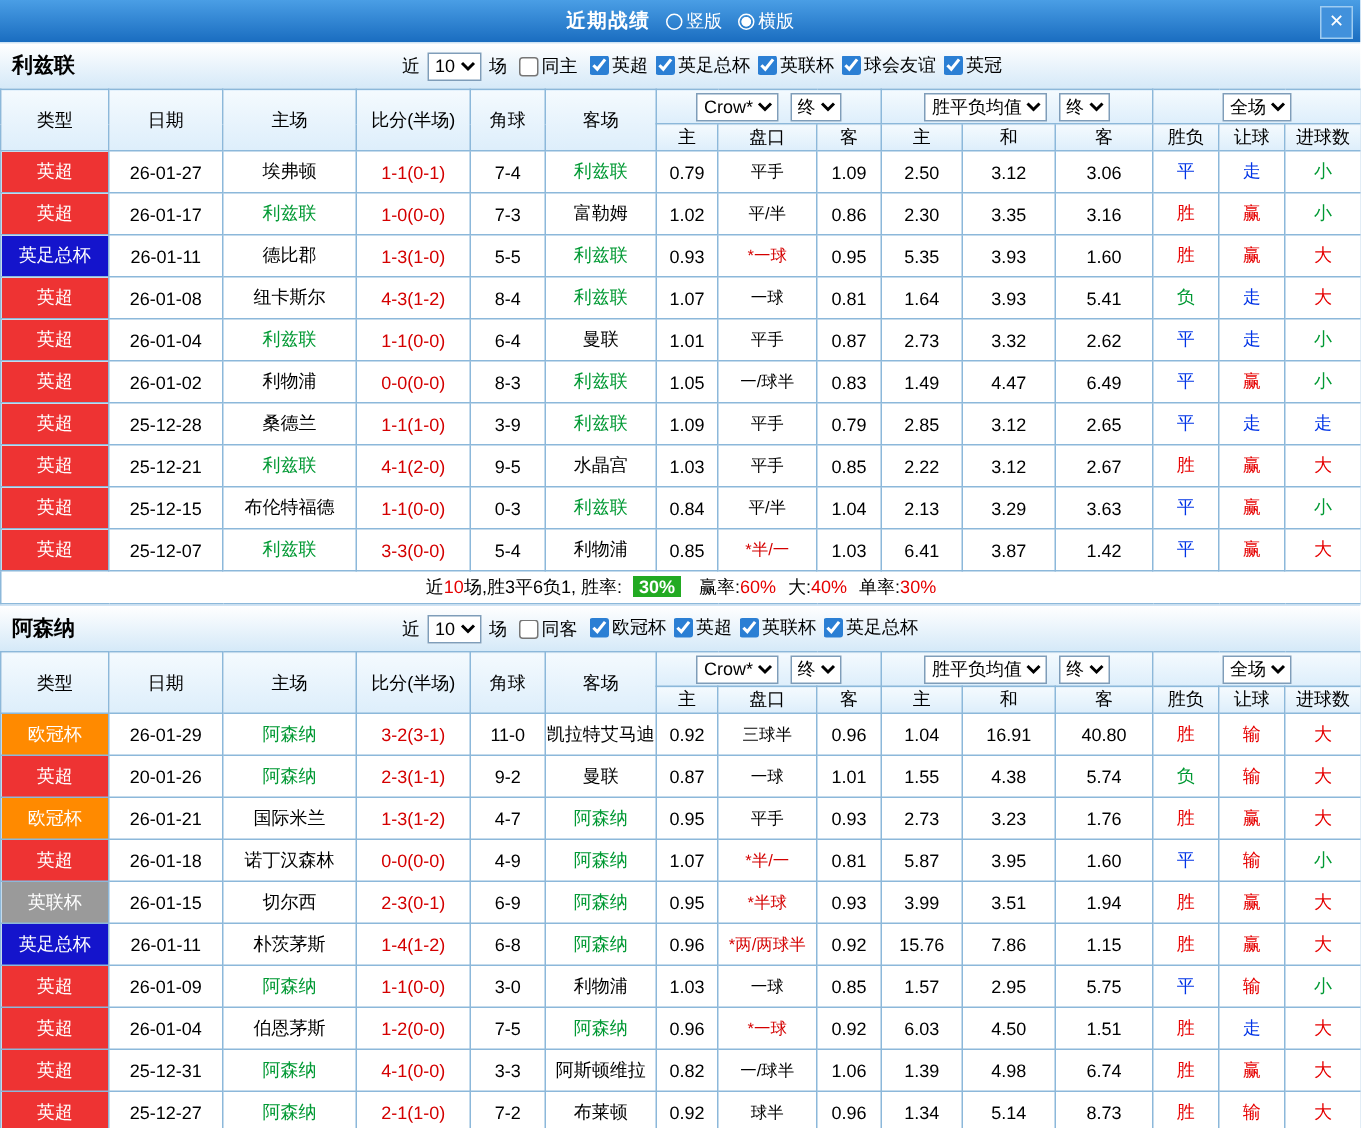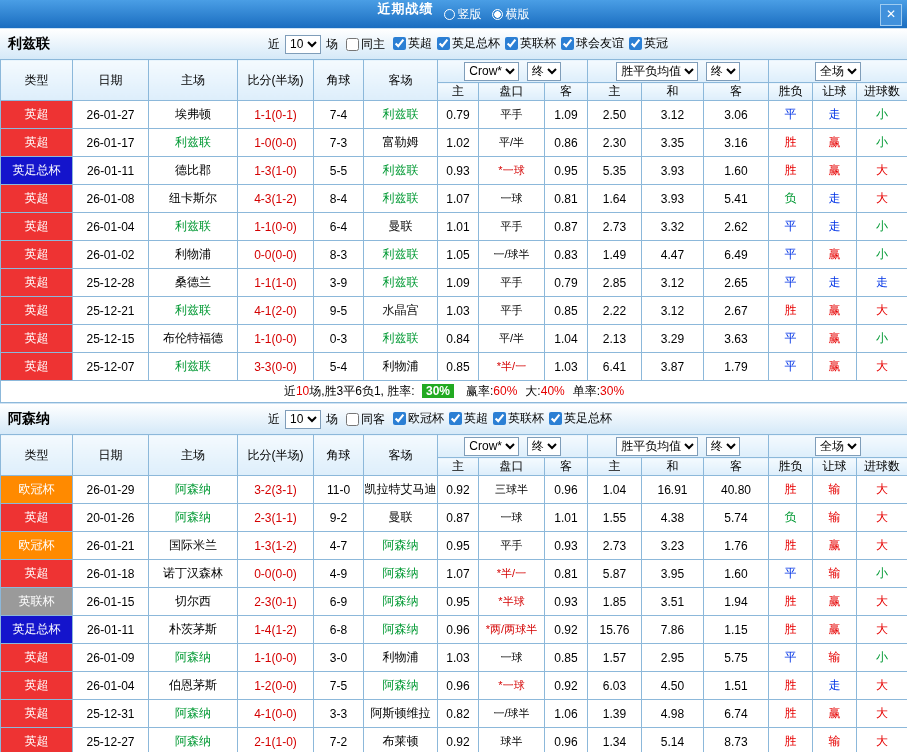--- a/index.html
+++ b/index.html
@@ -4,21 +4,21 @@
 <style>
 :root{
   --titlebar-1:#4a9ee5; --titlebar-2:#1a6dc0; --grid:#8cb8da;
   --epl:#ee3333; --facup:#1414cc; --ucl:#ff8a00; --eflcup:#9a9a9a;
   --win:#e60000; --draw:#0033e6; --lose:#009933; --teamgreen:#009933;
   --score:#d40000; --badge:#22aa22;
 }
 html,body{margin:0;padding:0}
 body{width:907px;height:752px;overflow:hidden;background:#fff;color:#000;
   font-family:"Liberation Sans","DejaVu Sans",sans-serif;font-size:12px}
-.titlebar{position:relative;height:28px;display:flex;justify-content:center;gap:10px;
+.titlebar{position:relative;height:28px;display:flex;align-items:center;justify-content:center;gap:10px;
   background:linear-gradient(var(--titlebar-1),var(--titlebar-2));color:#fff}
 .win-title{font-weight:bold;font-size:13px;letter-spacing:1px}
 .radio{display:inline-flex;align-items:center;gap:3px;cursor:pointer}
 .rdot{width:11px;height:11px;border:1px solid #fff;border-radius:50%;display:inline-block;box-sizing:border-box}
 .rdot.on{background:radial-gradient(circle,#fff 0 3px,transparent 3.5px)}
 .close-btn{position:absolute;right:5px;top:4px;width:20px;height:20px;cursor:pointer;
   background:#4191dc;border:1px solid #9fccf1;color:#fff;font-size:12px;line-height:18px;text-align:center}
 .teambar{height:30px;display:flex;align-items:center;background:linear-gradient(#ffffff,#d5e9f8);border-top:1px solid #cfe3f4}
 .teamname{font-weight:bold;font-size:14px;padding-left:8px;width:268px;box-sizing:border-box}
 .filters{display:flex;align-items:center;gap:3px;white-space:nowrap}
@@ -300,21 +300,21 @@
           <td>25-12-07</td>
           <td class="team sel-team">利兹联</td>
           <td class="score">3-3(0-0)</td>
           <td>5-4</td>
           <td class="team">利物浦</td>
           <td>0.85</td>
           <td class="line star">*半/一</td>
           <td>1.03</td>
           <td>6.41</td>
           <td>3.87</td>
-          <td>1.79</td>
+          <td>1.42</td>
           <td class="blue">平</td>
           <td class="red">赢</td>
           <td class="red">大</td>
         </tr>
       </tbody>
     <tfoot>
       <tr>
         <td colspan="15">
           <span>近</span><span class="red">10</span><span>场,胜3平6负1, 胜率: </span><span class="badge">30%</span><span class="sseg"><span>赢率:</span><span class="red">60%</span></span><span class="sseg"><span>大:</span><span class="red">40%</span></span><span class="sseg"><span>单率:</span><span class="red">30%</span></span>
         </td>
@@ -471,21 +471,21 @@
         <tr>
           <td class="type eflcup">英联杯</td>
           <td>26-01-15</td>
           <td class="team">切尔西</td>
           <td class="score">2-3(0-1)</td>
           <td>6-9</td>
           <td class="team sel-team">阿森纳</td>
           <td>0.95</td>
           <td class="line star">*半球</td>
           <td>0.93</td>
-          <td>1.85</td>
+          <td>3.99</td>
           <td>3.51</td>
           <td>1.94</td>
           <td class="red">胜</td>
           <td class="red">赢</td>
           <td class="red">大</td>
         </tr>
         <tr>
           <td class="type facup">英足总杯</td>
           <td>26-01-11</td>
           <td class="team">朴茨茅斯</td>

